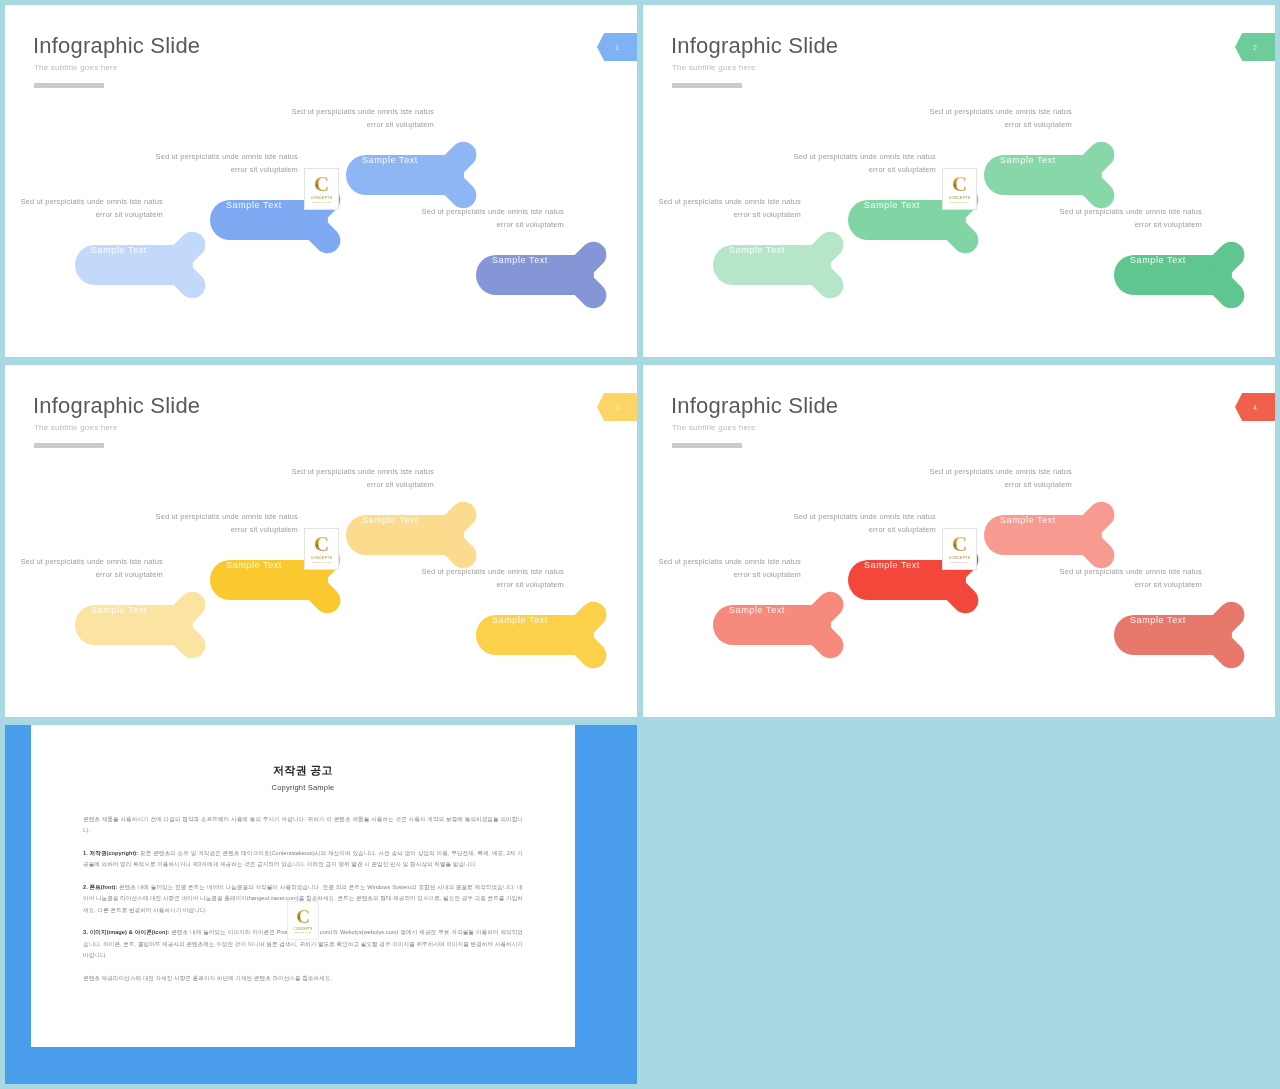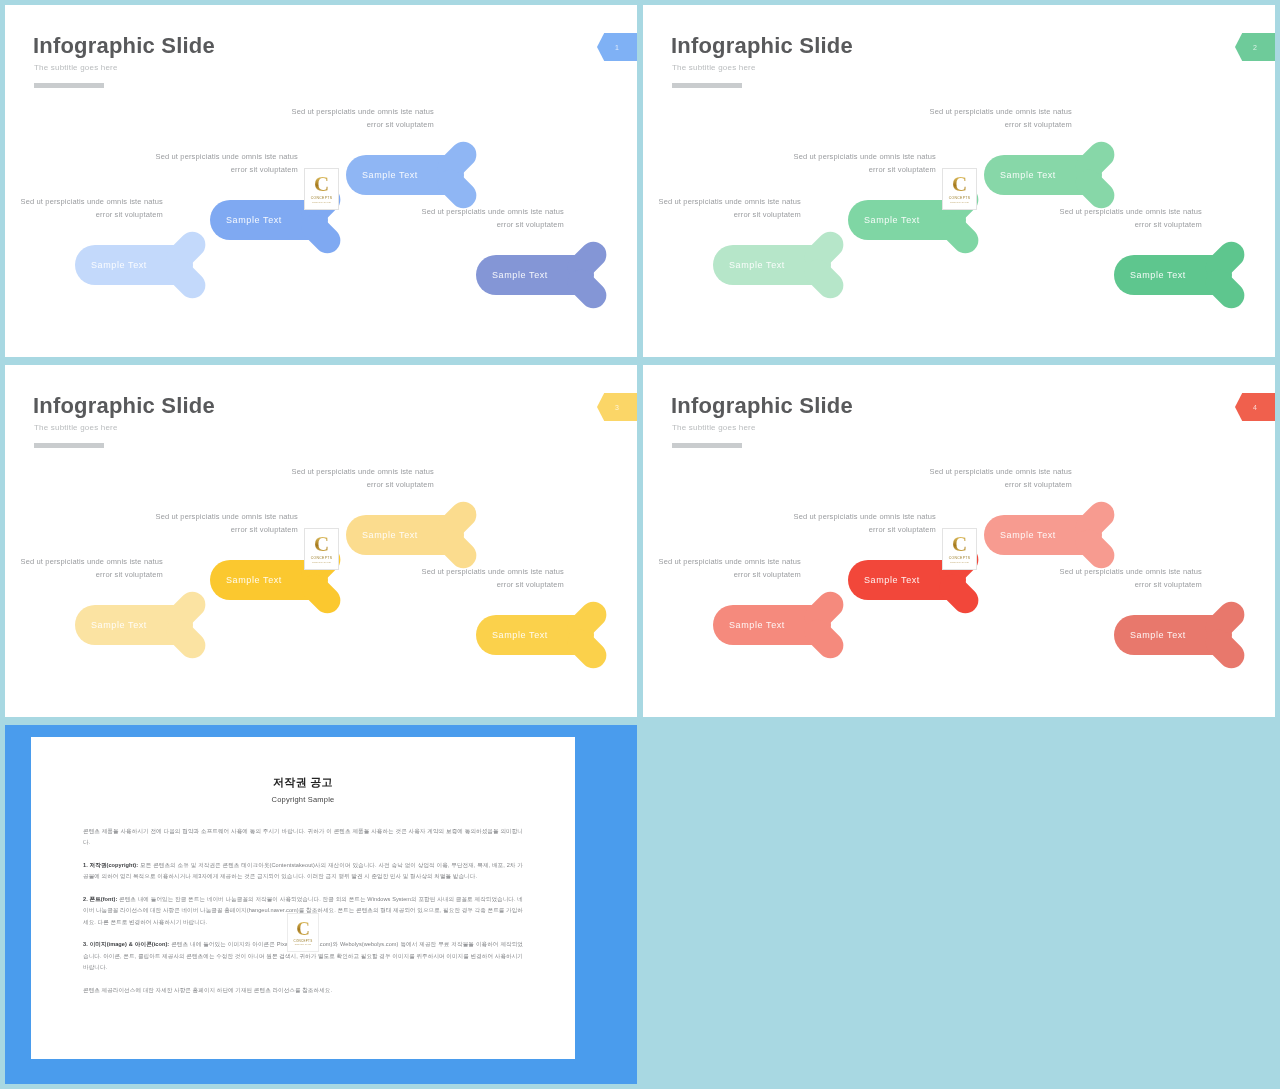--- a/index.html
+++ b/index.html
@@ -22,29 +22,29 @@
   .slide.s3{left:5px;  top:365px;width:632px; height:352px;}
   .slide.s4{left:643px;top:365px;width:632px; height:352px;}
 
   
   .slide.s5{
     left:5px; top:725px; width:632px; height:359px;
     background:#4a9ced;
     padding:0;
   }
   .s5 .paper{
-    position:absolute;left:26px;top:12px;
+    position:absolute;left:26px;top:0;
     width:544px;height:322px;background:#fff;
   }
 
   
   .sl-title{
     position:absolute;left:28px;top:28px;
     font-size:22px;color:#58595b;letter-spacing:.2px;
-    font-weight:700;white-space:nowrap;
+    font-weight:400;white-space:nowrap;
   }
   .sl-sub{
     position:absolute;left:29px;top:58px;
     font-size:8px;color:#b9bcbe;letter-spacing:.2px;white-space:nowrap;
   }
   .sl-rule{
     position:absolute;left:29px;top:78px;
     width:70px;height:5px;background:#c9ccce;
   }
 
@@ -60,21 +60,21 @@
 
   
   .arrows{position:absolute;left:0;top:88px;width:100%;height:262px;}
 
   .node{position:absolute;}
 
   
   .bar{
     position:absolute;
     height:40px;border-radius:20px;
-    display:flex;align-items:center;
+    display:flex;align-items:flex-start;
   }
   .bar .lbl{
     margin-left:16px;font-size:9px;color:#ffffff;opacity:.92;
     letter-spacing:.6px;white-space:nowrap;
   }
   
   .head{position:absolute;width:62px;height:62px;}
   .head i{
     position:absolute;display:block;
     width:44px;height:26px;border-radius:13px;

